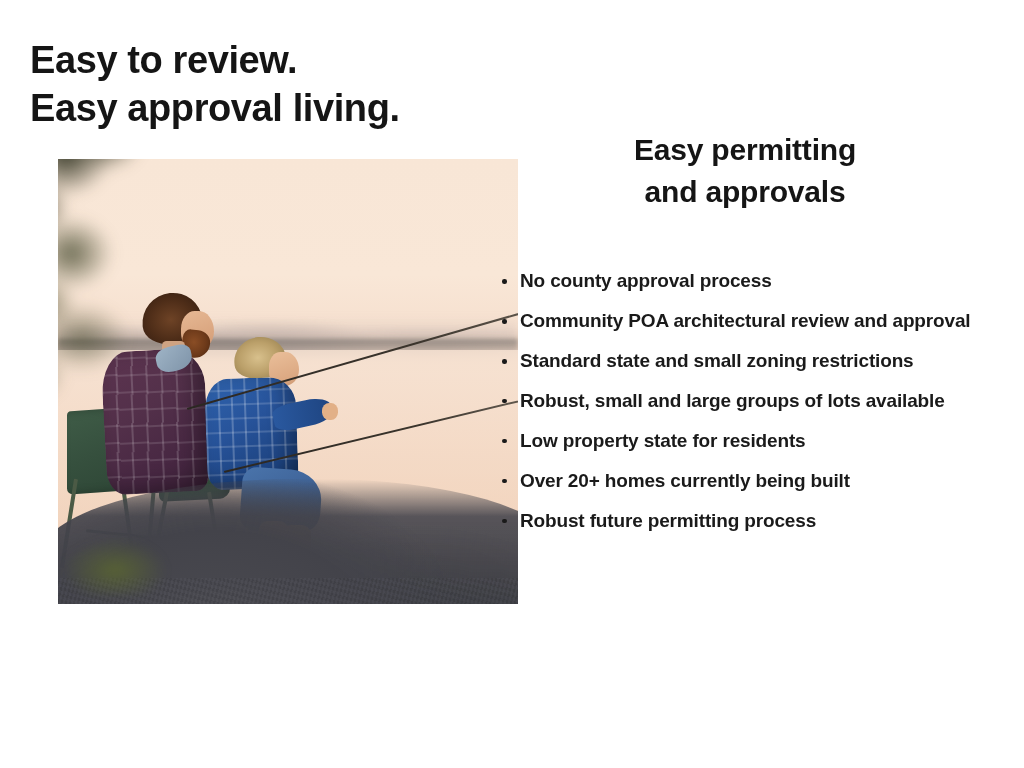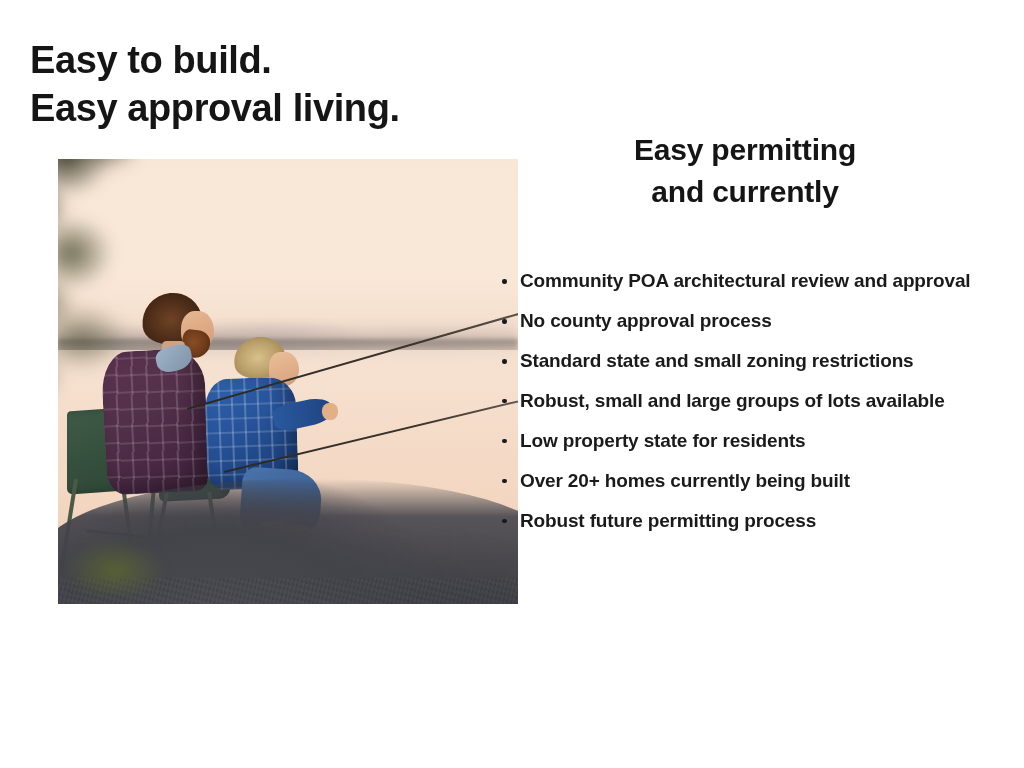--- a/index.html
+++ b/index.html
@@ -318,21 +318,21 @@
     background: #1a1a1a;
     border-radius: 50%;
   }
 </style>
 </head>
 <body>
 
 <div class="slide">
 
   <h1 class="slide-title">
-    <span class="title-line">Easy to build.</span>
+    <span class="title-line">Easy to review.</span>
     <span class="title-line">Easy approval living.</span>
   </h1>
 
   <figure class="photo-frame">
     <div class="photo">
       <div class="ph-sky"></div>
       <div class="ph-haze"></div>
       <div class="ph-hills"></div>
       <div class="ph-shore"></div>
       <div class="ph-water"></div>
@@ -378,26 +378,26 @@
       <div class="ph-rock">
         <div class="ph-rock-tex"></div>
       </div>
       <div class="ph-moss"></div>
     </div>
   </figure>
 
   <div class="right-col">
     <h2 class="section-heading">
       <span class="head-line">Easy permitting</span>
-      <span class="head-line">and currently</span>
+      <span class="head-line">and approvals</span>
     </h2>
 
     <ul class="bullet-list">
+      <li class="bullet-item">No county approval process</li>
       <li class="bullet-item">Community POA architectural review and approval</li>
-      <li class="bullet-item">No county approval process</li>
       <li class="bullet-item">Standard state and small zoning restrictions</li>
       <li class="bullet-item">Robust, small and large groups of lots available</li>
       <li class="bullet-item">Low property state for residents</li>
       <li class="bullet-item">Over 20+ homes currently being built</li>
       <li class="bullet-item">Robust future permitting process</li>
     </ul>
   </div>
 
 </div>
 

